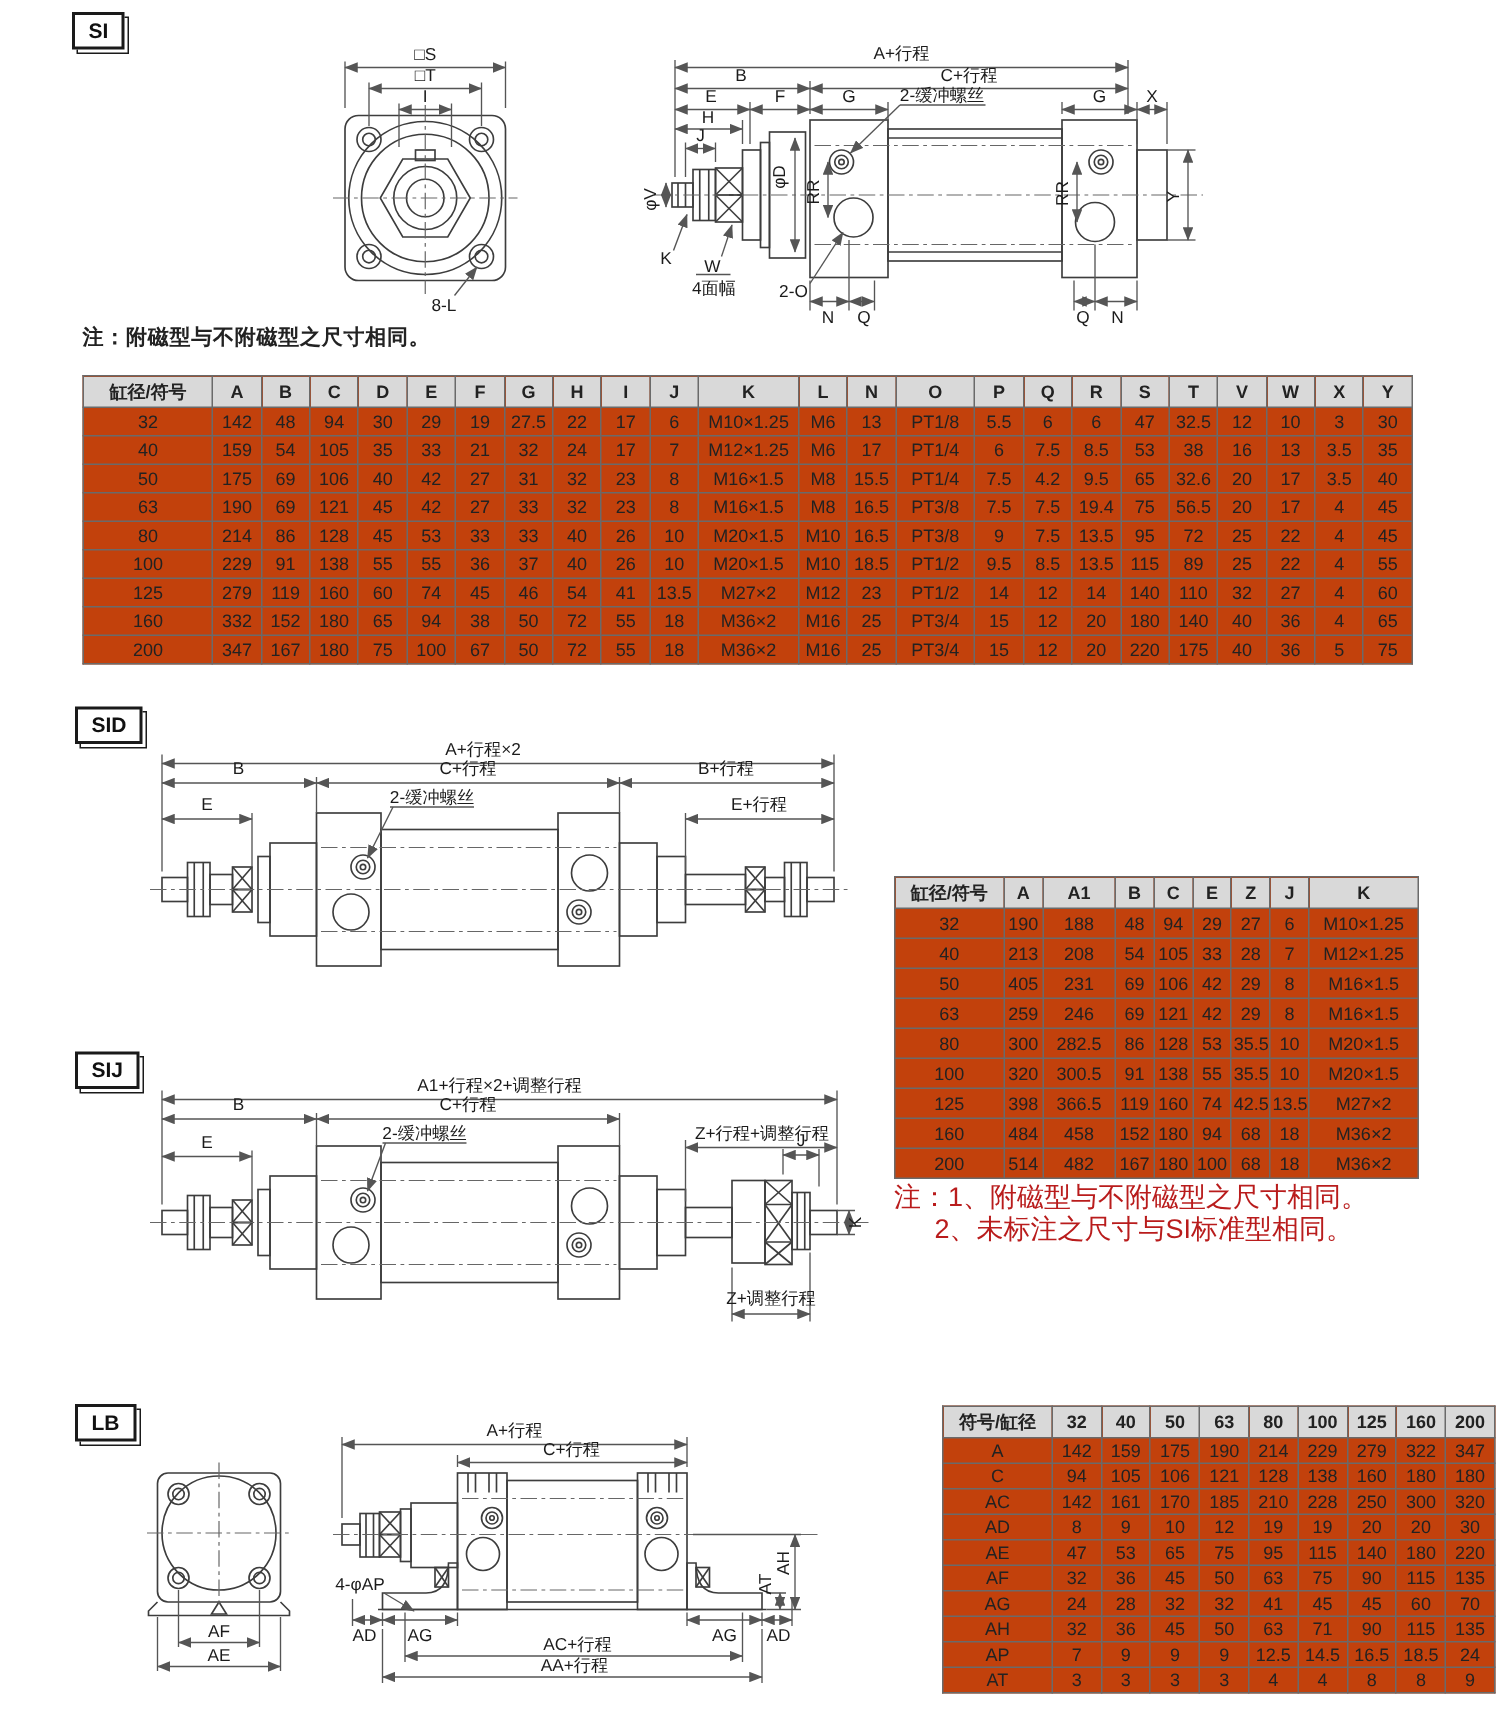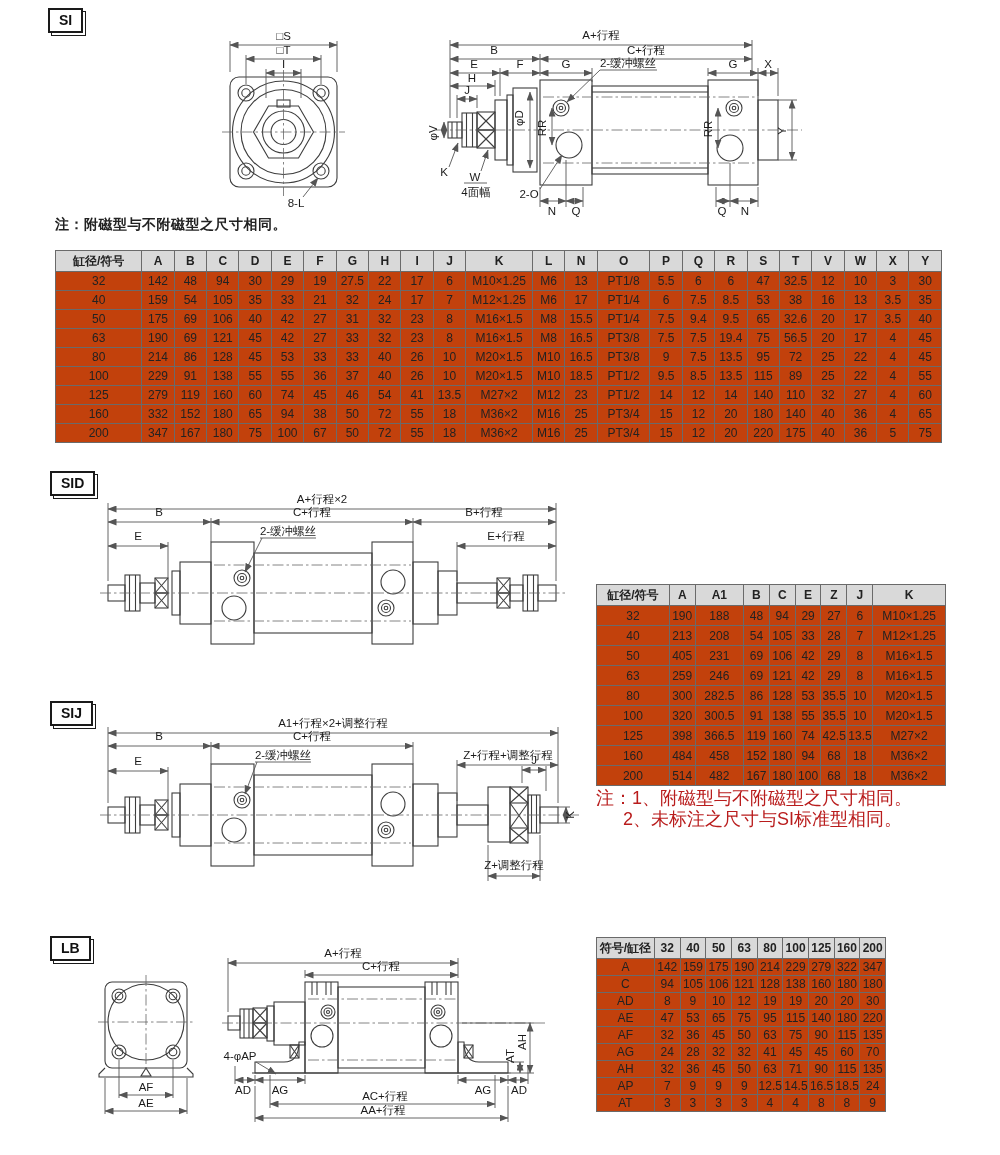--- a/index.html
+++ b/index.html
@@ -21,21 +21,21 @@
   .dim-table td{height:18px}
   table.si{left:55px;top:250px;width:887px}
   .si th:nth-child(1){width:9.4%}
   .si th:nth-child(12){width:7.2%}
   .si th:nth-child(15){width:5.6%}
   table.sid{left:596px;top:584px;width:350px}
   .sid td{height:19px}
   .sid th:nth-child(1){width:20%}
   .sid th:nth-child(3){width:13%}
   .sid th:nth-child(9){width:20%}
-  table.lbt{left:596px;top:937px;width:290px}
+  table.lbt{left:628px;top:937px;width:369px}
   .lbt td{height:16px}
   .lbt th:nth-child(1){width:19%}
 </style>
 </head>
 <body>
 
 <div class="page">
 
   <div class="tag" style="left:48px;top:8px">SI</div>
 
@@ -285,21 +285,21 @@
           <td>27</td>
           <td>31</td>
           <td>32</td>
           <td>23</td>
           <td>8</td>
           <td>M16×1.5</td>
           <td>M8</td>
           <td>15.5</td>
           <td>PT1/4</td>
           <td>7.5</td>
-          <td>9.4</td>
+          <td>4.2</td>
           <td>9.5</td>
           <td>65</td>
           <td>32.6</td>
           <td>20</td>
           <td>17</td>
           <td>3.5</td>
           <td>40</td>
         </tr>
         <tr>
           <td>63</td>
@@ -911,20 +911,32 @@
           <td>105</td>
           <td>106</td>
           <td>121</td>
           <td>128</td>
           <td>138</td>
           <td>160</td>
           <td>180</td>
           <td>180</td>
         </tr>
         <tr>
+          <td>AC</td>
+          <td>142</td>
+          <td>161</td>
+          <td>170</td>
+          <td>185</td>
+          <td>210</td>
+          <td>228</td>
+          <td>250</td>
+          <td>300</td>
+          <td>320</td>
+        </tr>
+        <tr>
           <td>AD</td>
           <td>8</td>
           <td>9</td>
           <td>10</td>
           <td>12</td>
           <td>19</td>
           <td>19</td>
           <td>20</td>
           <td>20</td>
           <td>30</td>

